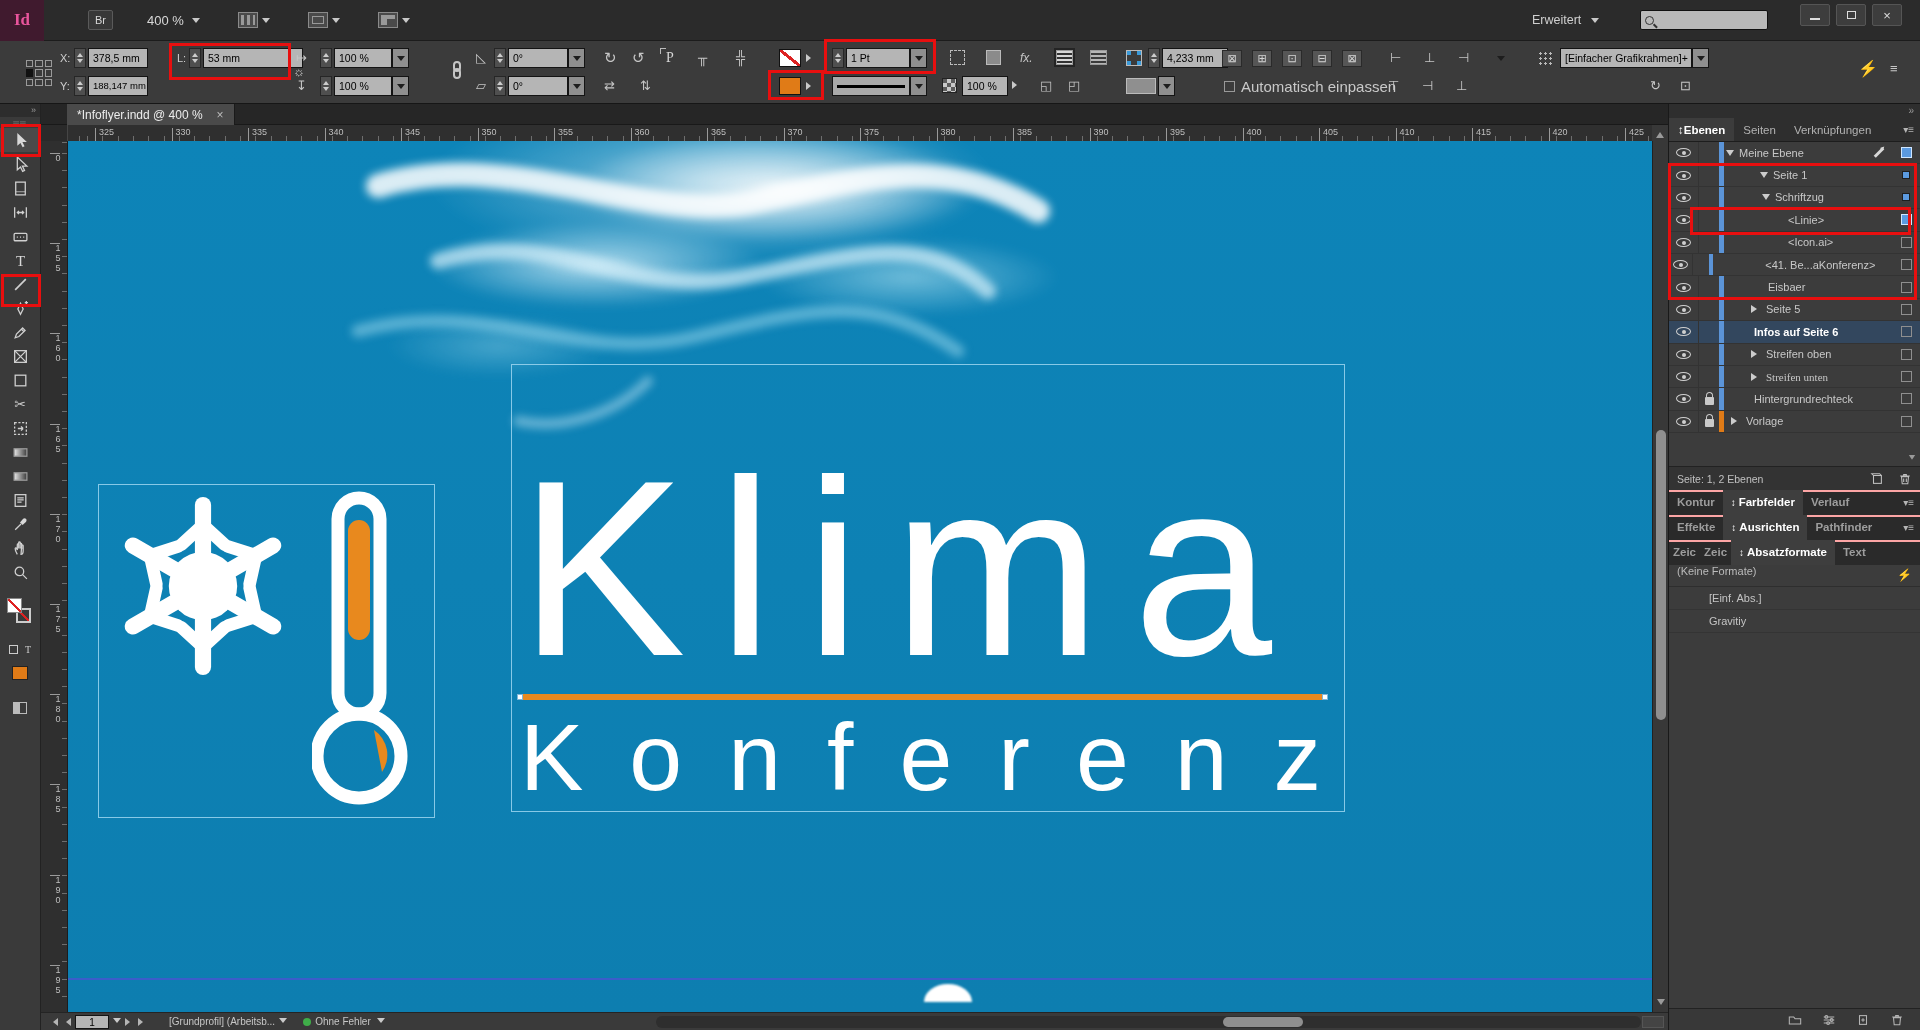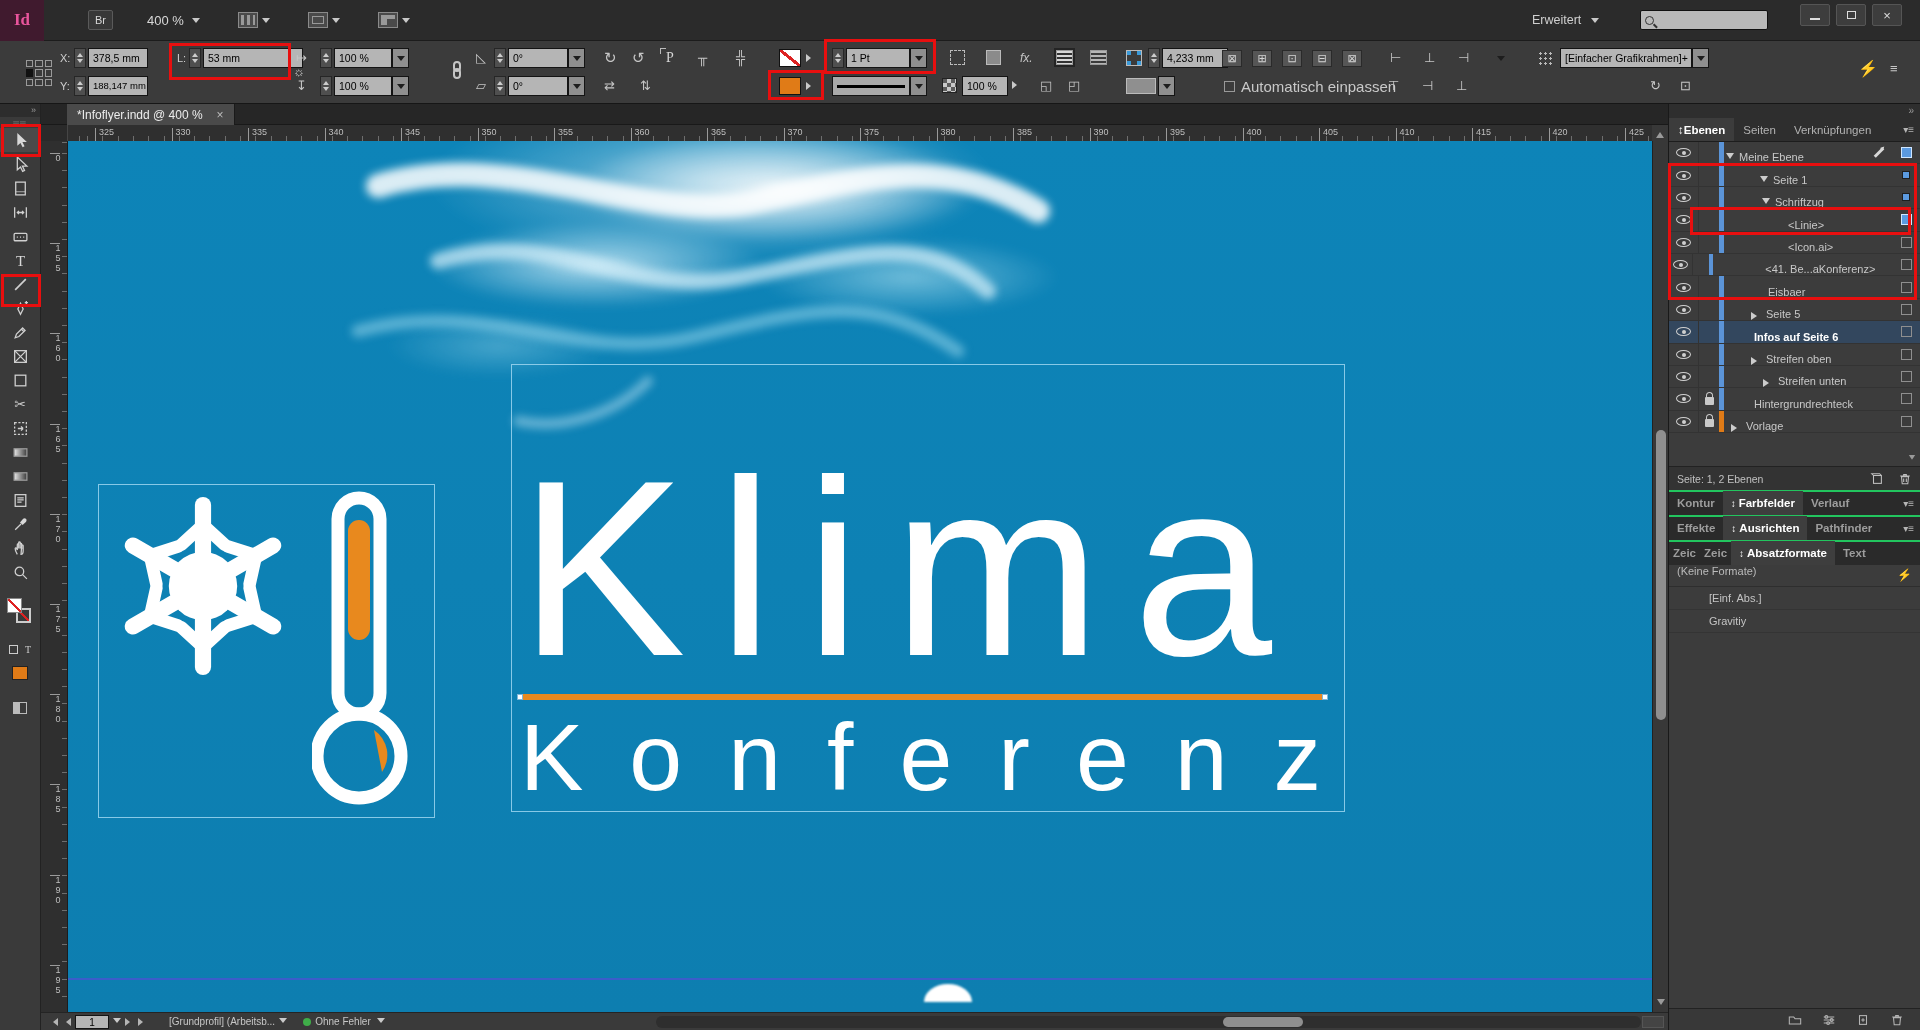--- a/index.html
+++ b/index.html
@@ -184,38 +184,38 @@
   .eyecell{width:30px;height:100%;border-right:1px solid #333;display:flex;align-items:center;justify-content:center}
   .eye{width:15px;height:9px;border:1px solid #cfcfcf;border-radius:50%;position:relative}
   .eye::after{content:"";position:absolute;left:4.5px;top:2px;width:4px;height:4px;background:#cfcfcf;border-radius:50%}
   .lockcell{width:20px;display:flex;align-items:center;justify-content:center}
   .lockico{visibility:hidden;width:9px;height:8px;background:#c9c9c9;border-radius:1px;position:relative;margin-top:4px}
   .lockico::before{content:"";position:absolute;left:1px;top:-5px;width:5px;height:5px;border:1.5px solid #c9c9c9;
                    border-bottom:none;border-radius:4px 4px 0 0}
   .lrow.locked .lockico{visibility:visible}
   .cbar{width:5px;align-self:stretch;background:#5b94d8}
   .lrow.bar-orange .cbar{background:#e07b17}
-  .namewrap{flex:1;display:flex;align-items:flex-end;height:100%}
+  .namewrap{flex:1;display:flex;align-items:center;height:100%}
   .tri{display:none;width:0;height:0;margin-right:5px}
   .lrow.arrow-down .tri{display:block;border:4px solid transparent;border-top:6px solid #ccc;margin-top:4px}
   .lrow.arrow-right .tri{display:block;border:4px solid transparent;border-left:6px solid #ccc;margin-left:3px}
   .lname{color:#c8c8c8;font-size:11px;white-space:nowrap}
   .lrow.selected .lname{color:#fff;font-weight:bold}
   .penico{visibility:hidden;width:12px;height:3px;background:#d8d8d8;transform:rotate(-45deg);margin-right:10px;position:relative}
   .penico::after{content:"";position:absolute;right:-4px;top:-1px;border:2.5px solid transparent;border-left:4px solid #d8d8d8}
   .lrow.pen .penico{visibility:visible}
   .sq{width:11px;height:11px;border:1px solid #8f8f8f;margin:0 8px 0 6px;flex:none}
   .lrow.marker-filled .sq{background:#5b9ae0;border-color:#cfe6ff}
   .lrow.marker-small .sq{width:8px;height:8px;background:#5b9ae0;border-color:#1e1e1e;margin-right:10px}
   .layers-blank{height:33px;position:relative;background:#3c3c3c}
   .layers-blank .tri-d{position:absolute;right:4px;bottom:2px;transform:scale(.8)}
   .lfooter{height:24px;background:#333;border-top:1px solid #222;display:flex;align-items:center;
            font-size:10.5px;color:#c0c0c0;padding:0 8px;gap:14px}
   .lfooter svg{stroke:#c0c0c0;fill:none;stroke-width:1.2;width:14px;height:14px}
-  .ptabrow{height:25px;background:#2a2a2a;display:flex;align-items:center;border-top:2px solid #22c55e}
+  .ptabrow{height:25px;background:#2a2a2a;display:flex;align-items:flex-end;border-top:2px solid #fca5a5}
   .ptab{padding:0 8px;line-height:25px;color:#9d9d9d;font-size:11.5px;white-space:nowrap;font-weight:bold}
   .ptab.active{background:#3e3e3e;color:#fff}
   .ptab .ud{font-weight:normal;margin-right:3px;font-size:10px}
   .stylerow{height:22px;display:flex;padding:0 8px;color:#bbb;font-size:11px;
             border-bottom:1px solid #2e2e2e;background:#3c3c3c}
   .stylerow2{height:23px;display:flex;align-items:center;padding:0 40px;color:#c4c4c4;font-size:11px;
              border-bottom:1px solid #343434;background:#3c3c3c}
   .rp-fill{flex:1;background:#3c3c3c}
   .rp-bottom{height:22px;background:#383838;border-top:1px solid #222;display:flex;justify-content:flex-end;
              gap:20px;padding:0 16px;align-items:center}
@@ -832,21 +832,21 @@
       </div>
 
       <div class="lrow arrow-right marker-empty">
         <span class="eyecell">
             <i class="eye"></i>
           </span>
         <span class="lockcell">
             <i class="lockico"></i>
           </span>
         <span class="cbar"></span>
-        <span class="namewrap" style="padding-left: 36px;">
+        <span class="namewrap" style="padding-left: 24px; font-family: Liberation Serif, serif;">
           <i class="tri"></i>
           <span class="lname">Streifen unten</span>
         </span>
         <i class="penico"></i>
         <span class="sq"></span>
       </div>
 
       <div class="lrow locked marker-empty">
         <span class="eyecell">
             <i class="eye"></i>

